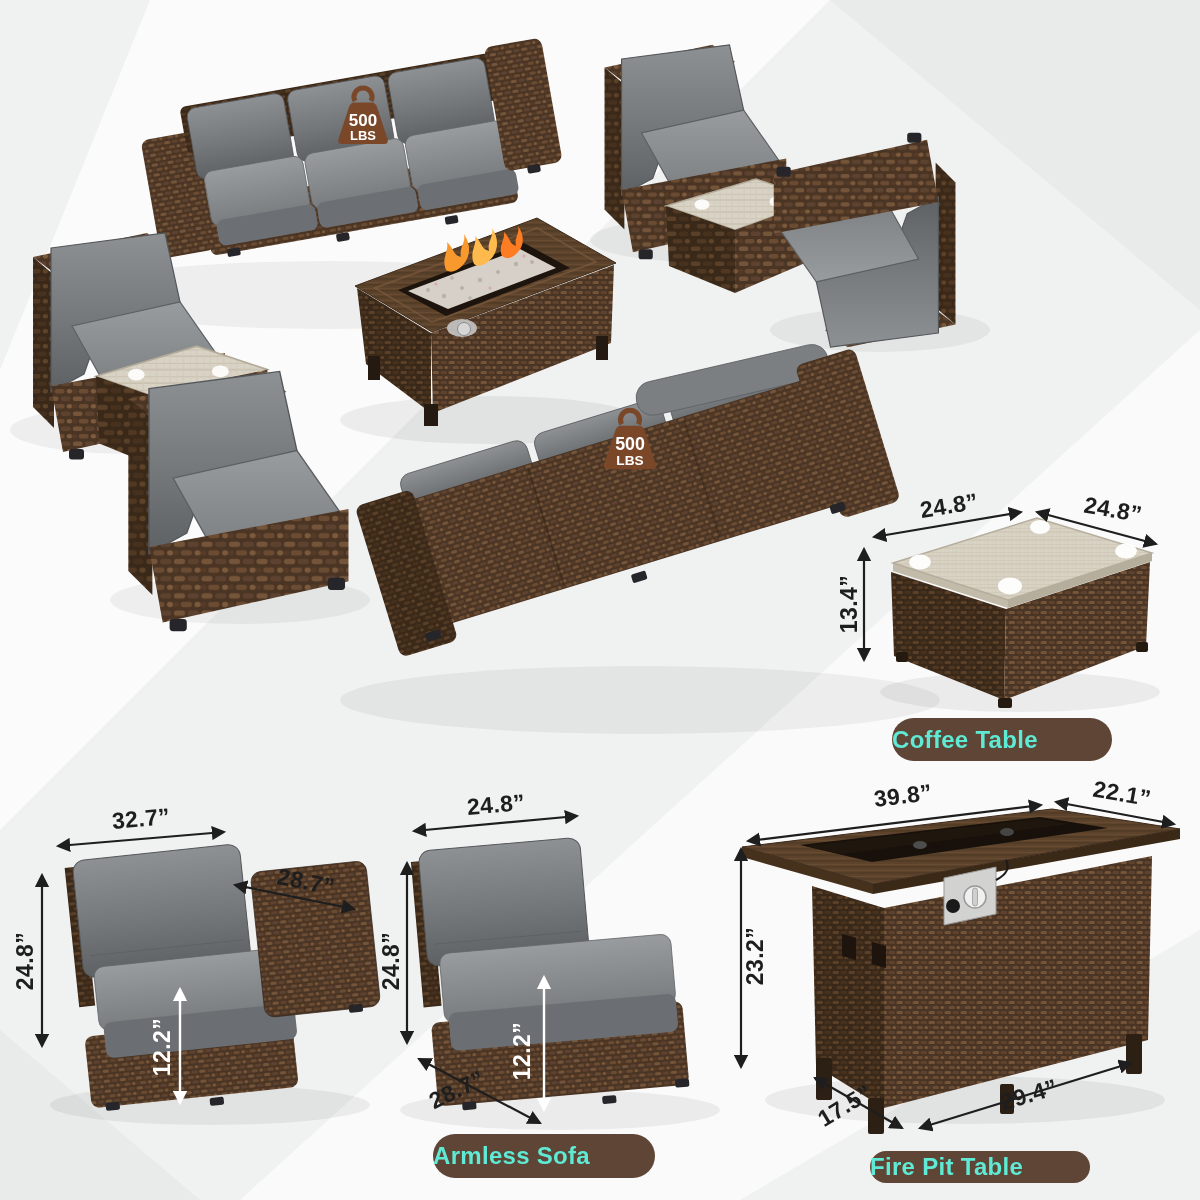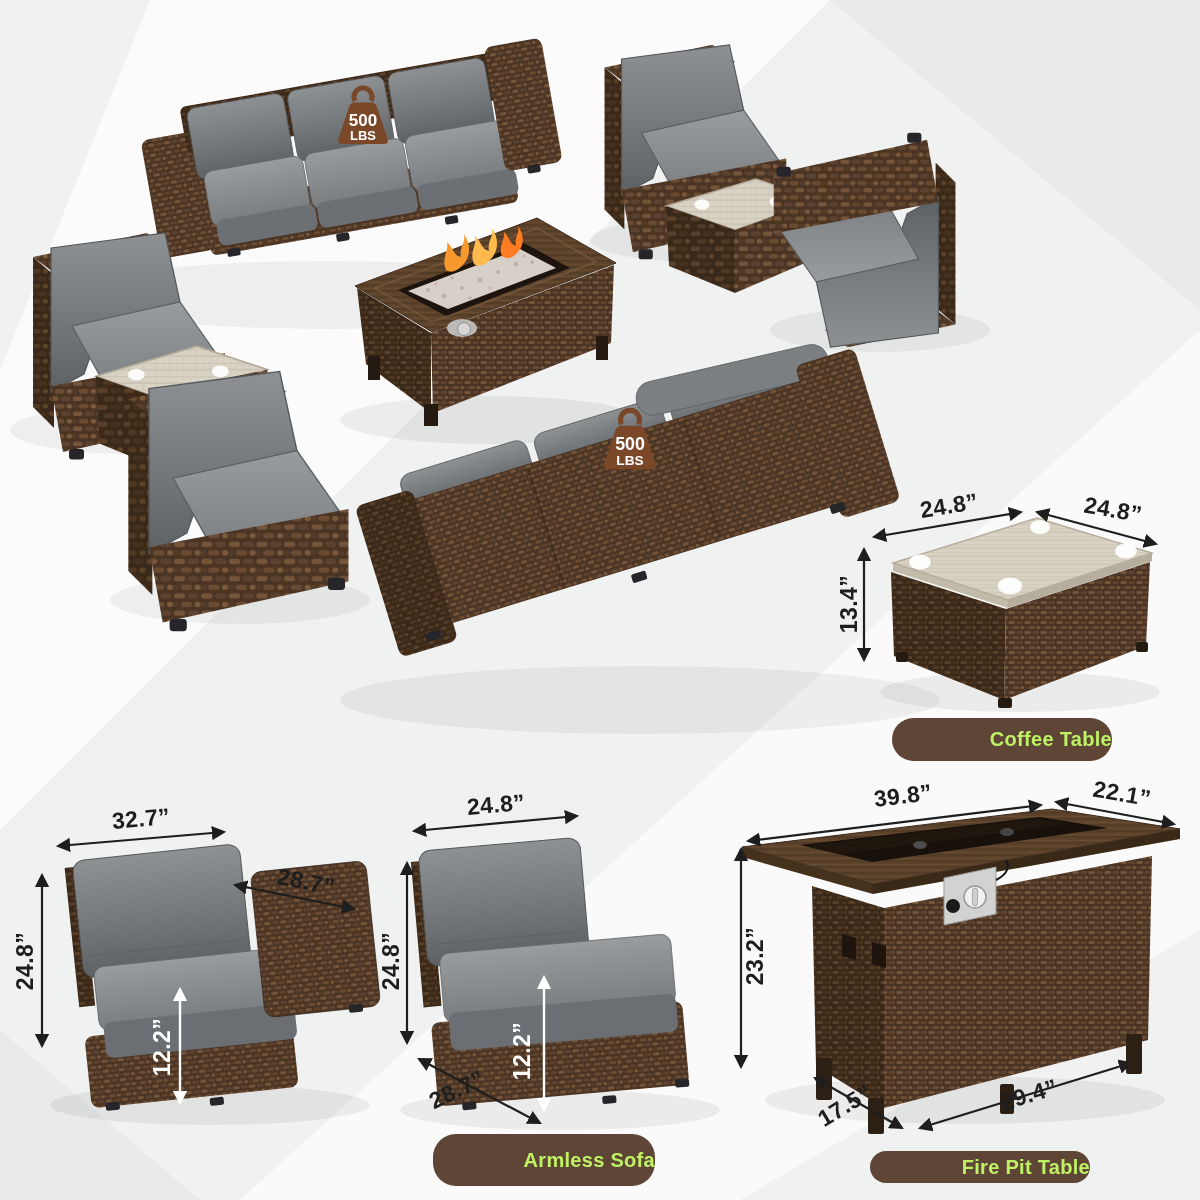--- a/index.html
+++ b/index.html
@@ -3,23 +3,23 @@
 <meta charset="utf-8">
 <style>
   html,body{margin:0;padding:0;background:#ddd;}
   .stage{position:relative;width:1200px;height:1200px;overflow:hidden;
          font-family:"Liberation Sans",sans-serif;background:#f0f1f1;}
   .stage svg.scene{position:absolute;left:0;top:0;}
   .dim{position:absolute;white-space:nowrap;font-weight:800;font-size:23px;
        color:var(--dimension-text,#1e1e1e);letter-spacing:.4px;
        transform:translate(-50%,-50%) rotate(var(--r,0deg));}
   .dim--white{color:#fff;}
-  .pill{position:absolute;display:flex;align-items:center;justify-content:flex-end;
-        background:var(--label-pill,#5e4536);color:#bef264;border-radius:23px;
-        font-weight:700;font-size:20px;letter-spacing:.3px;}
+  .pill{position:absolute;display:flex;align-items:center;justify-content:flex-start;
+        background:var(--label-pill,#5e4536);color:#5eead4;border-radius:23px;
+        font-weight:700;font-size:24px;letter-spacing:.3px;}
   .badge-body{fill:var(--weight-badge,#7a4729);}
   .badge-ring{fill:none;stroke:var(--weight-badge,#7a4729);stroke-width:5;}
   .badge-num{font-family:"Liberation Sans",sans-serif;font-weight:800;font-size:17px;fill:#fff;}
   .badge-unit{font-family:"Liberation Sans",sans-serif;font-weight:800;font-size:13px;fill:#fff;}
   .arr{stroke:#1e1e1e;stroke-width:2.2;fill:none;}
   .arrw{stroke:#ffffff;stroke-width:2.4;fill:none;}
 </style>
 </head>
 <body>
 
@@ -318,20 +318,20 @@
 
 <div class="dim" style="--r:-7deg;left:903px;top:796px">39.8”</div>
 <div class="dim" style="--r:10deg;left:1122px;top:794px">22.1”</div>
 <div class="dim" style="--r:-90deg;left:755px;top:956px">23.2”</div>
 <div class="dim" style="--r:-31deg;left:845px;top:1106px">17.5”</div>
 <div class="dim" style="--r:-17deg;left:1029px;top:1095px">29.4”</div>
 
 <div class="pill" style="left:892px;top:718px;width:220px;height:43px">
   <span>Coffee Table</span>
 </div>
-<div class="pill" style="left:433px;top:1134px;width:222px;height:52px">
+<div class="pill" style="left:433px;top:1134px;width:222px;height:44px">
   <span>Armless Sofa</span>
 </div>
 <div class="pill" style="left:870px;top:1151px;width:220px;height:32px">
   <span>Fire Pit Table</span>
 </div>
 
 </div>
 
 </body></html>

